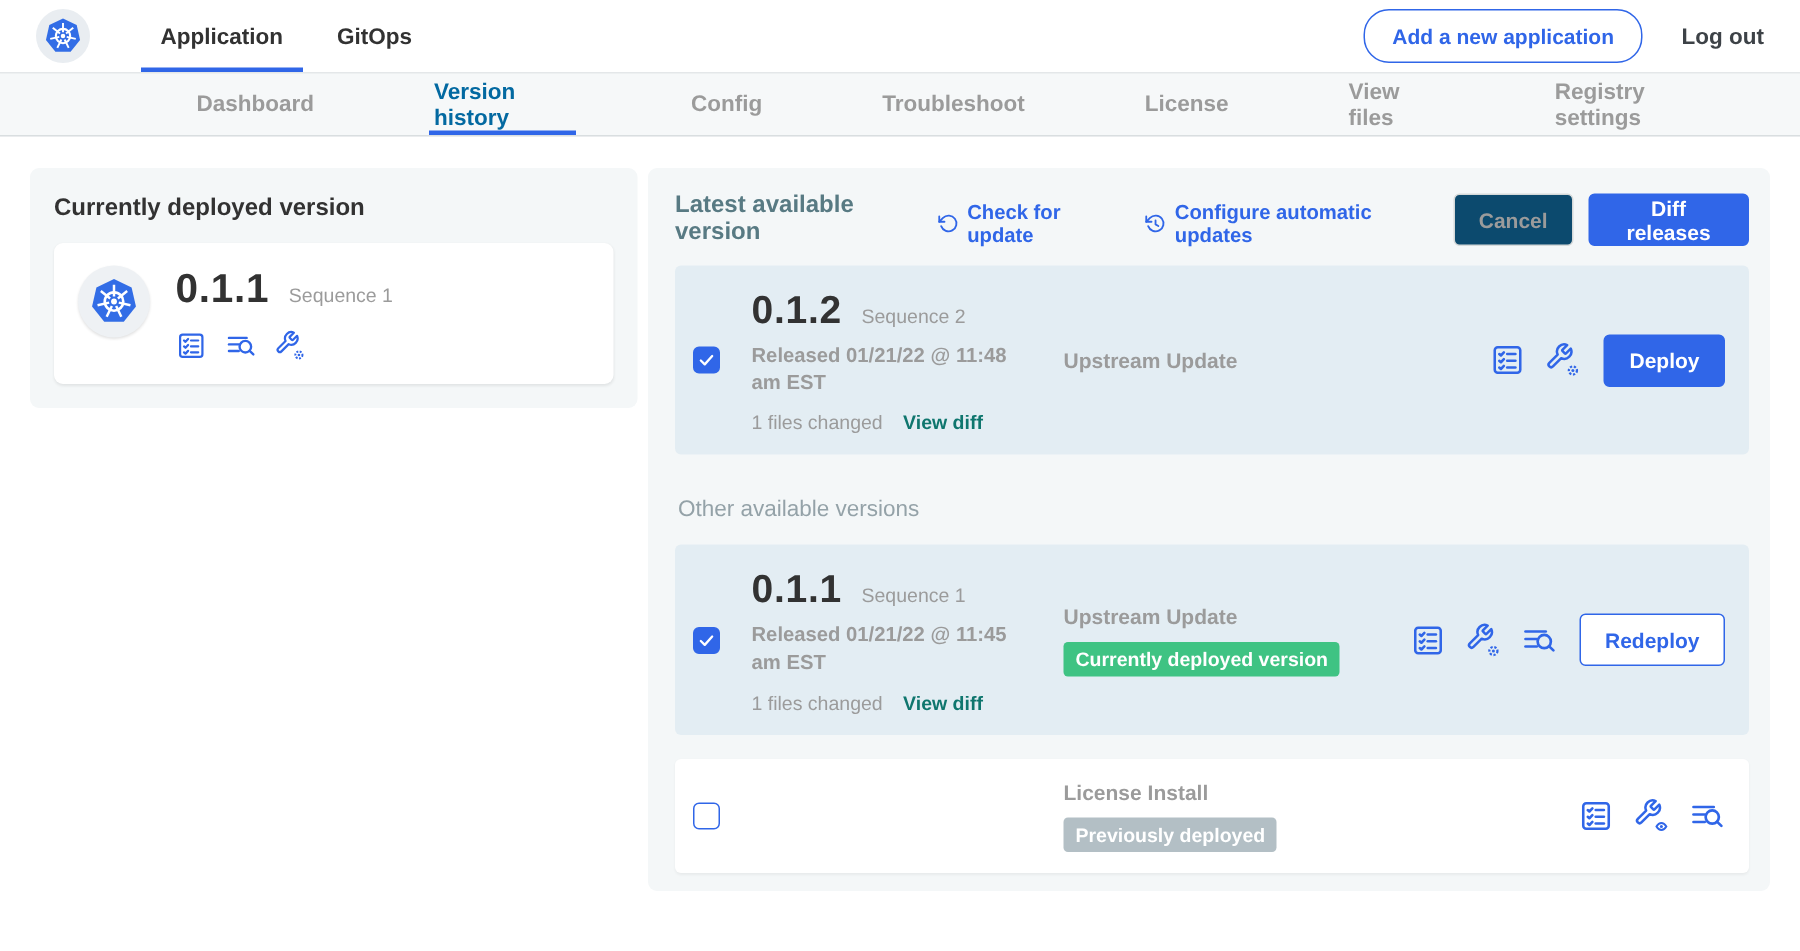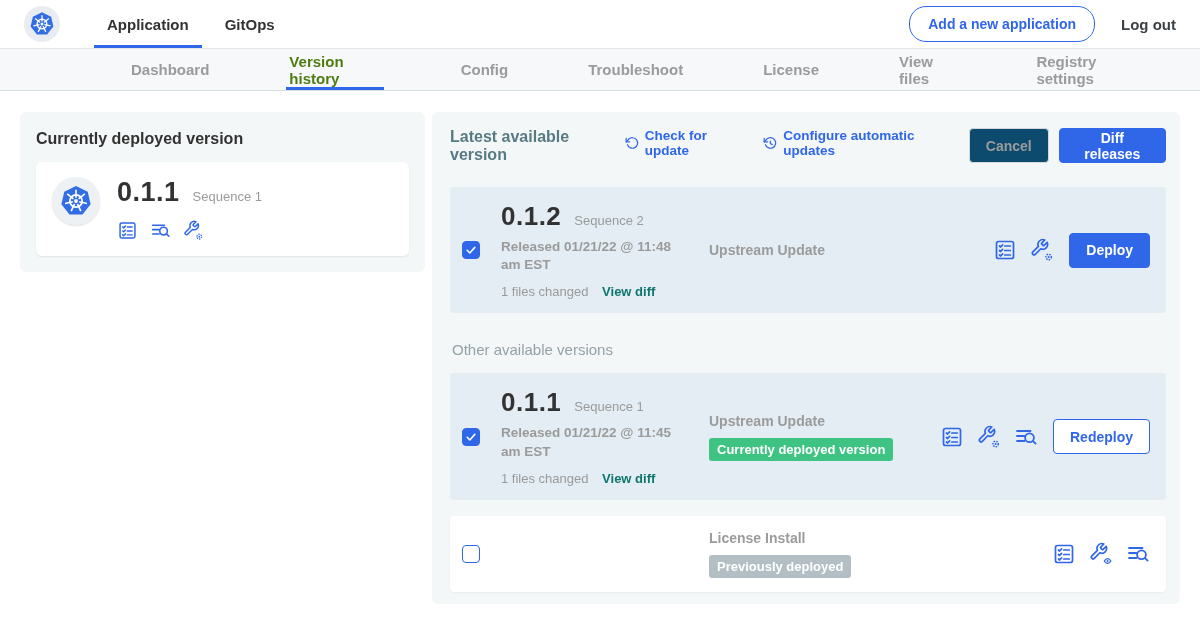--- a/index.html
+++ b/index.html
@@ -18,21 +18,21 @@
   .btn-pill { border:1.5px solid #3066e8; color:#3066e8; background:#fff; border-radius:17px;
     height:36px; padding:0 18px; font-size:14px; font-weight:700; cursor:pointer;
     font-family:"Liberation Sans", sans-serif; }
   .logout { margin-left:26px; font-size:15px; font-weight:600; color:#3d4247; cursor:pointer; }
 
   
   .subnav { height:43px; background:#f6f8f9; border-top:1px solid #e4e7e9; border-bottom:1px solid #d9dee0;
     display:flex; align-items:stretch; padding-left:128px;gap:16px; }
   .subnav-tab { display:flex; align-items:center; padding:0 3px; margin-right:58px;
     font-size:15px; font-weight:600; color:#9b9b9b; cursor:pointer; border-bottom:3px solid transparent; padding-top:3px; }
-  .subnav-tab.active { color:#4d7c0f; font-weight:700; border-bottom-color:#3066e8; }
+  .subnav-tab.active { color:#0369a1; font-weight:700; border-bottom-color:#3066e8; }
 
   
   .main { display:flex; align-items:flex-start; padding:21px 20px 0 20px; }
   .panel { background:#f4f7f8; border-radius:6px; }
   .left-panel { width:405px; padding:16px; margin-right:7px; flex:0 0 auto; }
   .left-panel h2 { font-size:16px; font-weight:700; color:#323232; margin:2px 0 14px 0; }
   .deployed-card { background:#fff; border-radius:6px; box-shadow:0 1px 2px rgba(0,0,0,.08);
     padding:15px 16px; display:flex; }
   .deployed-logo { width:48px; height:48px; border-radius:50%; background:#eef1f4;
     box-shadow:0 1px 2px rgba(0,0,0,.12); display:flex; align-items:center; justify-content:center;
@@ -41,21 +41,21 @@
   .version-line { display:flex; align-items:baseline; }
   .version-number { font-size:27px; font-weight:700; color:#323232; letter-spacing:.5px; }
   .sequence { font-size:13px; font-weight:500; color:#9b9b9b; margin-left:13px; }
   .deployed-at { font-size:14px; color:#a5a9ac; margin-top:7px; }
   .icon-row { display:flex; align-items:center; margin-top:12px; }
   .icon-row .act-icon { margin-right:12px; }
   .act-icon { cursor:pointer; display:inline-flex; }
 
   
   .right-panel { flex:1; padding:16px 14px 12px 18px; }
-  .rp-header { display:flex; align-items:flex-start; margin-bottom:23px; }
+  .rp-header { display:flex; align-items:flex-end; margin-bottom:13px; }
   .rp-title { font-size:16px; font-weight:600; color:#587a83; margin-right:16px; }
   .link { display:inline-flex; align-items:center; color:#3066e8; font-size:13.5px; font-weight:700;
     cursor:pointer; margin-right:22px; }
   .link svg { margin-right:6px; }
   .rp-spacer { flex:1; }
   .btn { border-radius:4px; font-size:14px; font-weight:700; cursor:pointer; height:35px; padding:0 16px;
     font-family:"Liberation Sans", sans-serif; }
   .btn-muted { background:#0c4a6e; border:1px solid #d5d9d9; color:#9b9b9b; margin-right:10px; }
   .btn-primary { background:#3066e8; border:1px solid #3066e8; color:#fff; }
   .btn-outline { background:#fff; border:1px solid #3066e8; color:#3066e8; }

